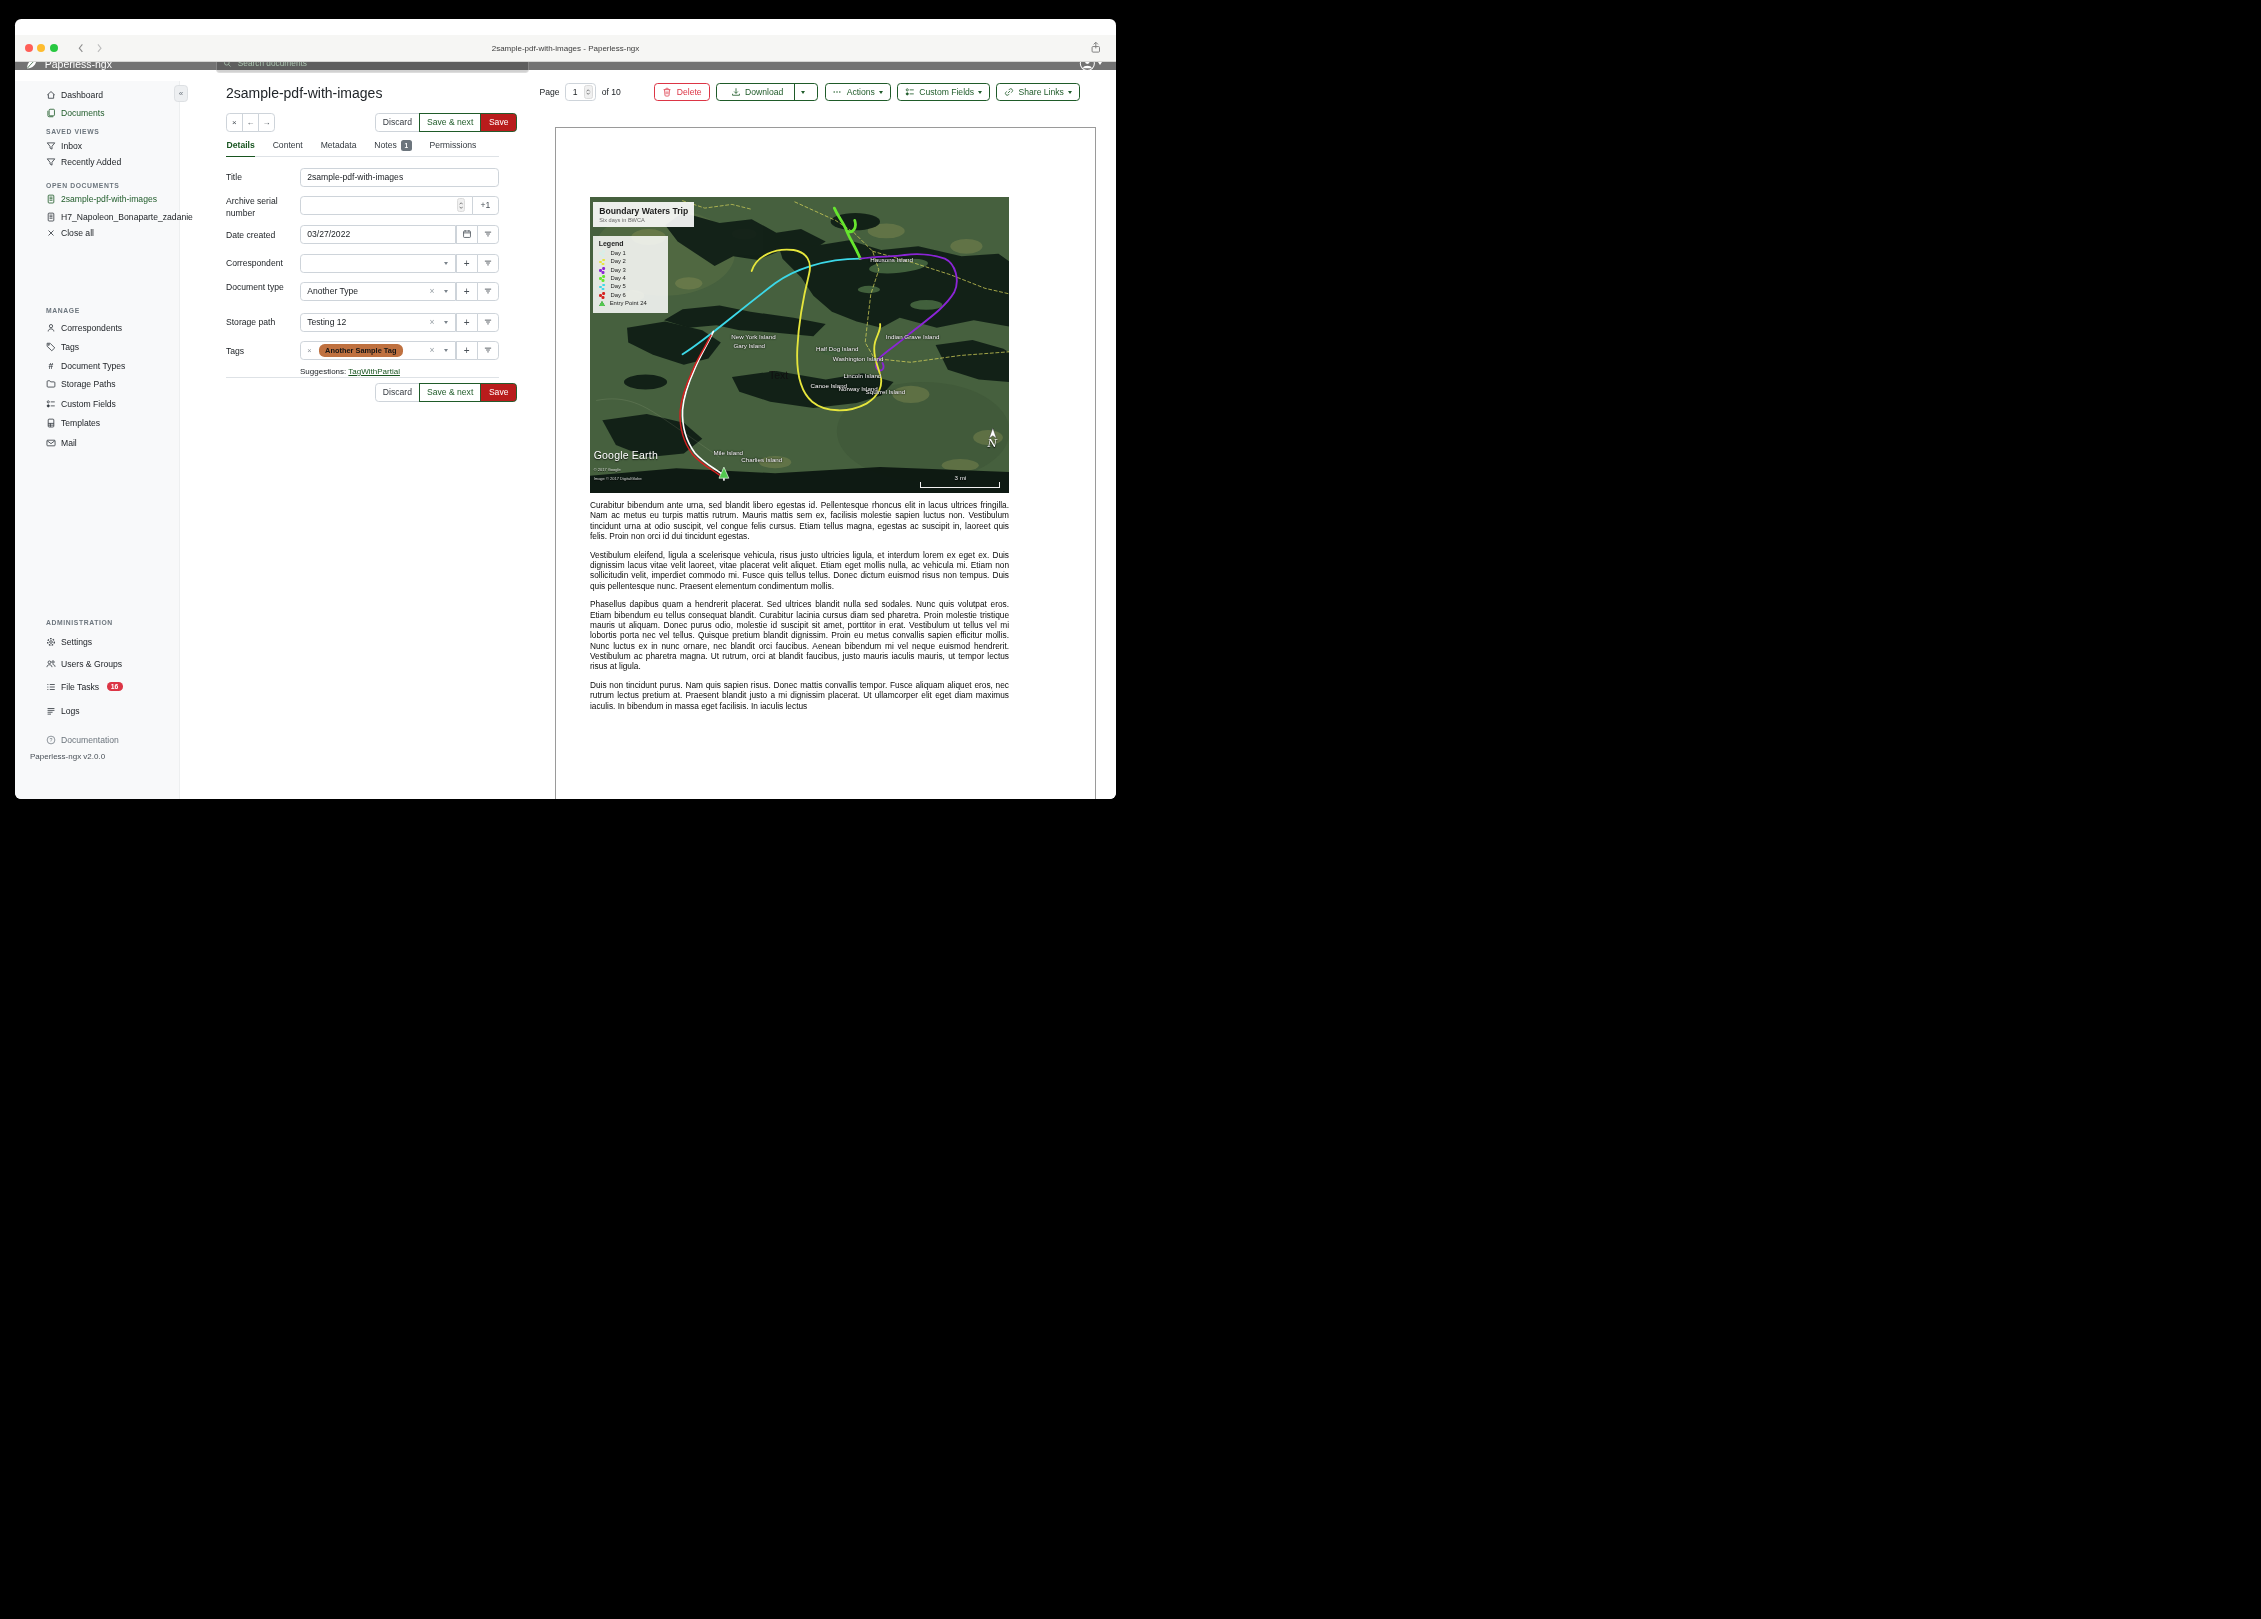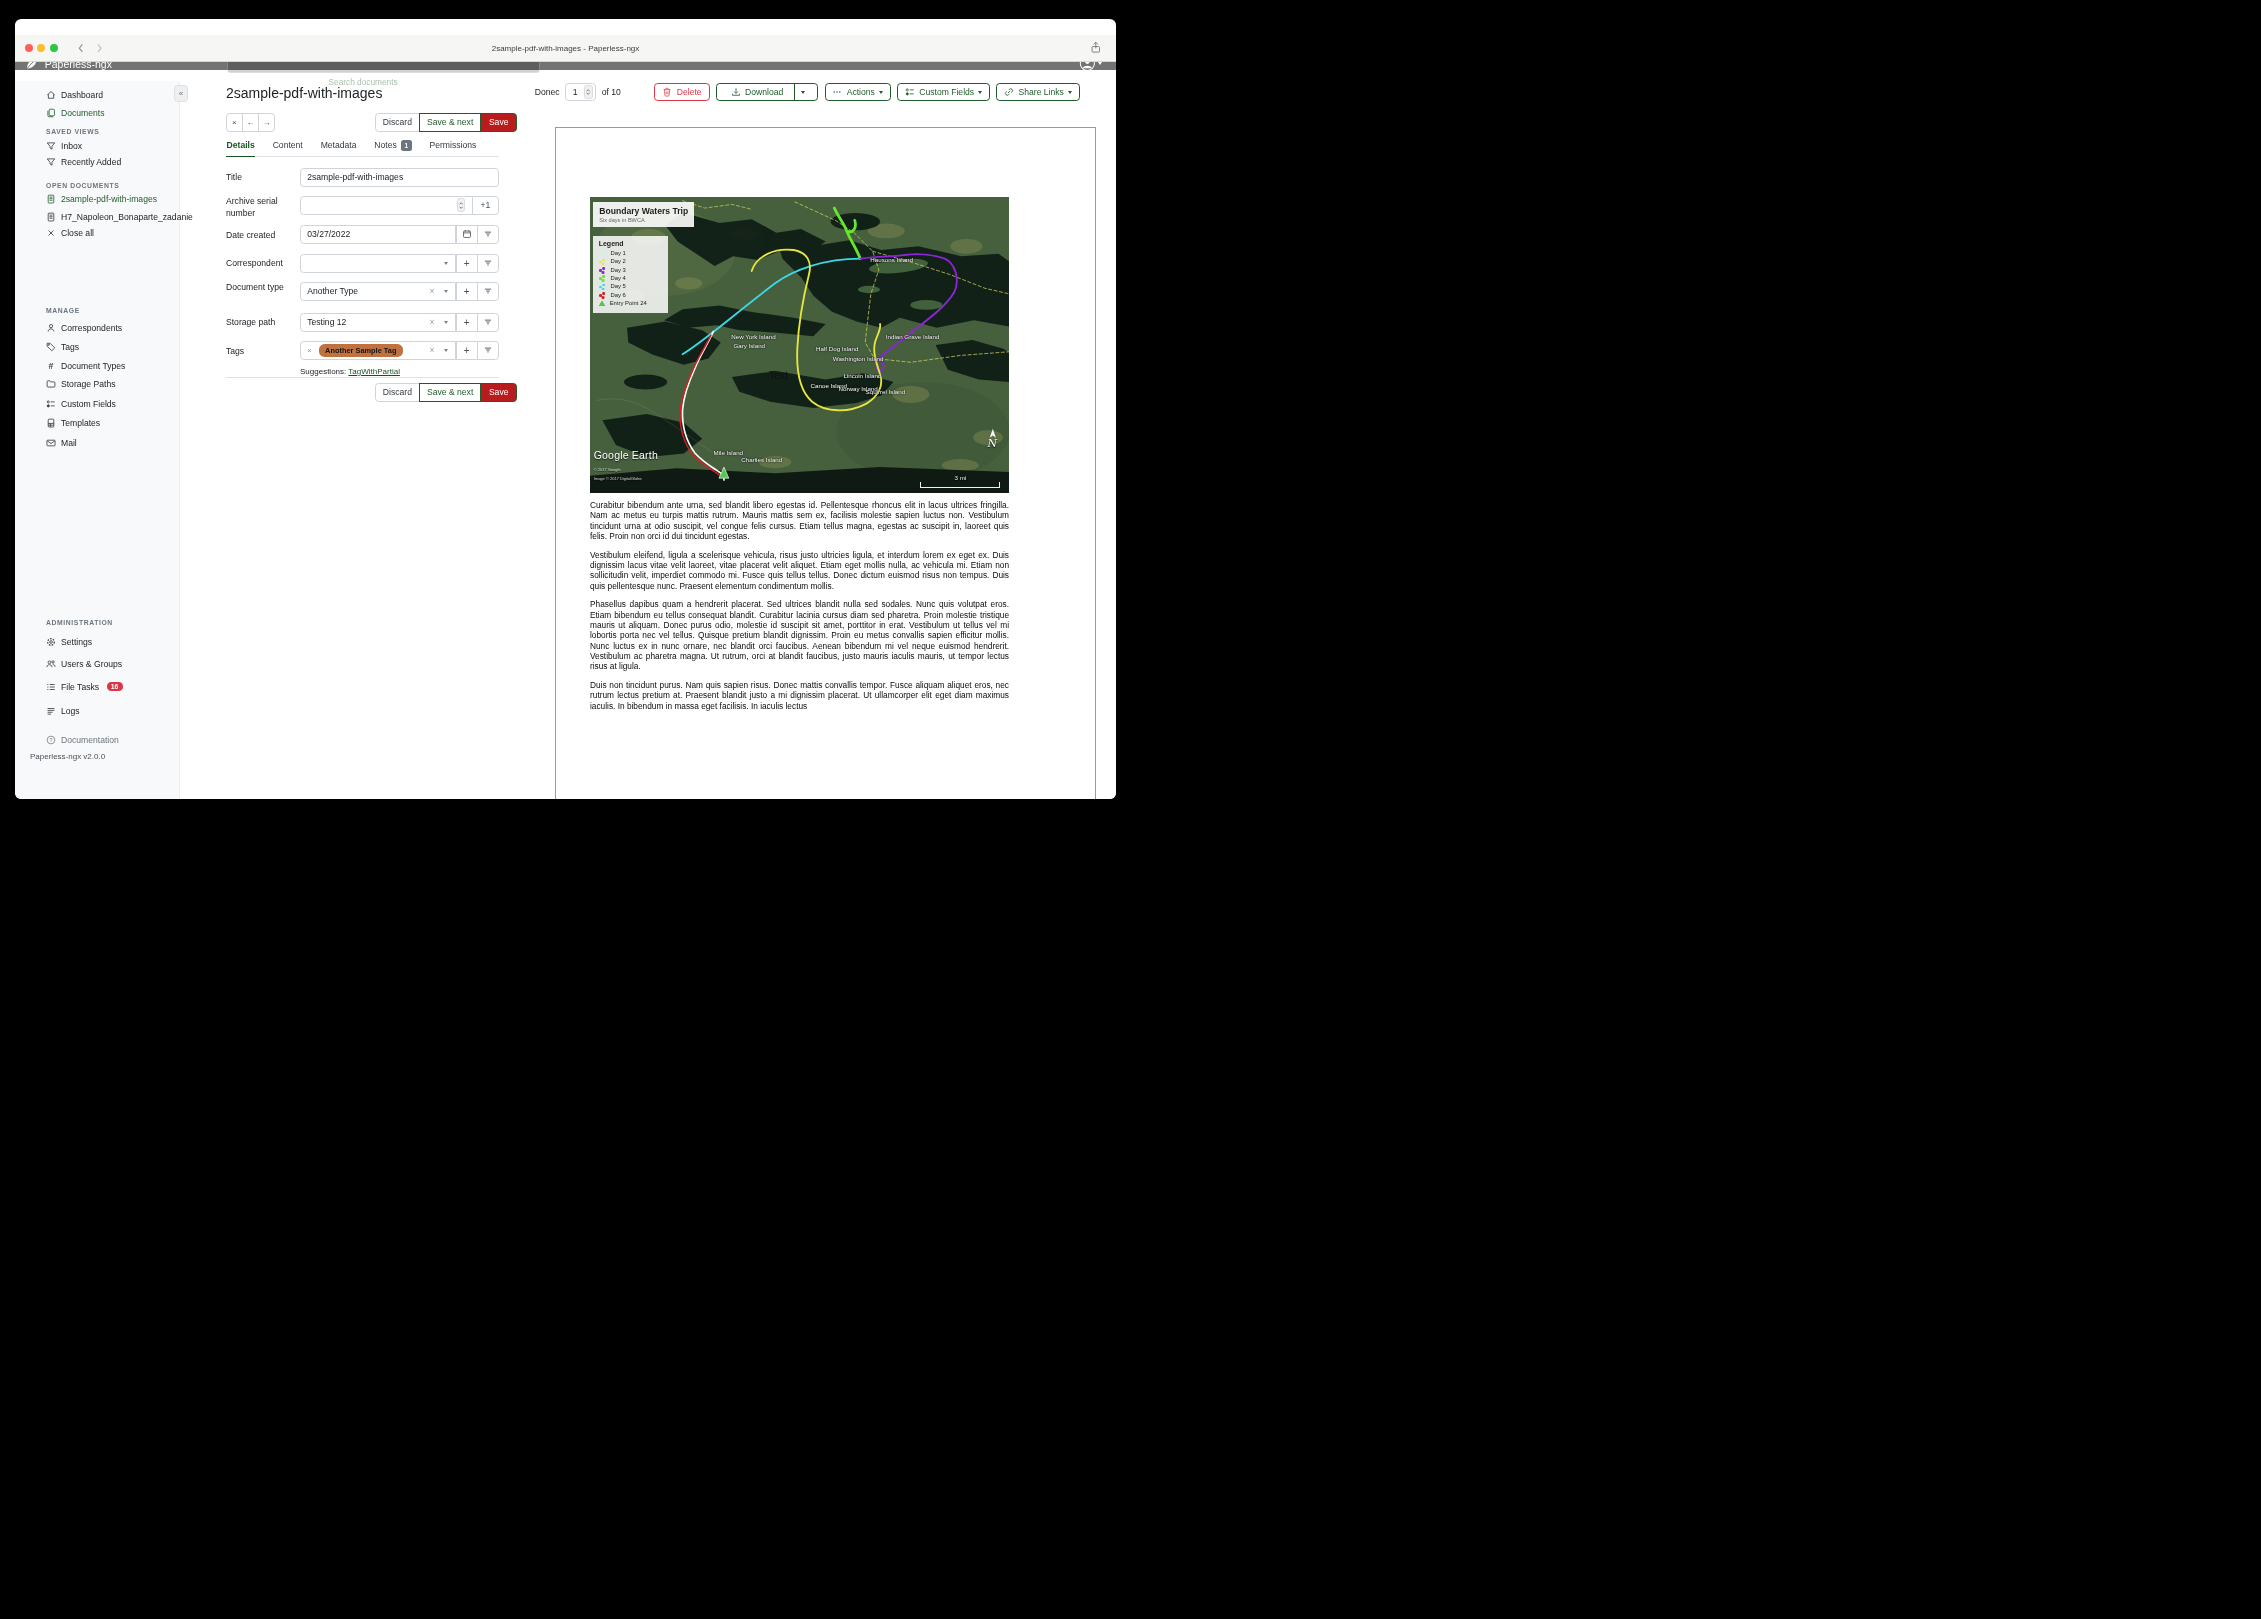--- a/index.html
+++ b/index.html
@@ -14,23 +14,23 @@
   .tl { position:absolute; top:9.3px; width:8px; height:8px; border-radius:50%; }
   .tb-title { position:absolute; left:0; right:0; top:0; height:26.5px; display:flex;
               align-items:center; justify-content:center; font-size:8px; color:#3d3d3d; }
   .chev { position:absolute; top:6.8px; width:12.3px; height:12.3px; color:#8f8f8f; }
   .chev.fwd { color:#bdbdbd; }
   .tb-share { position:absolute; right:13.6px; top:6.2px; width:13.6px; height:13.6px; color:#7a7a7a; }
   
   .appbar { position:absolute; left:0; top:26.5px; right:0; height:24px; background:#737373; z-index:20; }
   .brand { position:absolute; left:10px; top:0; height:36px; display:flex; align-items:center; gap:6.2px;
            color:#fff; font-size:10.5px; }
-  .search { position:absolute; left:212px; top:8.6px; width:313px; height:18.5px;
+  .search { position:absolute; left:201px; top:8.6px; width:313px; height:18.5px;
             background:rgba(0,0,0,.18); border:0.6px solid rgba(255,255,255,.25); border-radius:3.7px;
-            display:flex; align-items:center; gap:22px; padding:0 6.2px; color:#a9c2ad;flex-direction:column; }
+            display:flex; align-items:center; gap:6px; padding:0 6.2px; color:#a9c2ad; }
   .search input { flex:1; background:transparent; border:none; outline:none; color:#dbe8dd; font-size:8.3px; }
   .search input::placeholder { color:#a9c2ad; }
   .avatar { position:absolute; right:13.6px; top:9.3px; display:flex; align-items:center; gap:2.5px; color:#fff; }
   
   .sidebar { position:absolute; left:0; top:62px; width:165px; bottom:0; background:#f8f9fa;
              border-right:0.6px solid #edeff0; z-index:10; }
   .sitem { position:absolute; left:0; width:100%; height:17.3px; display:flex; align-items:center; gap:5px;
            padding-left:31px; font-size:8.6px; color:#212529; cursor:pointer; white-space:nowrap; }
   .sitem .icn { width:10px; height:10px; flex:none; color:#343a40; }
   .sitem.active { color:#1f5b29; font-weight:400; }
@@ -344,21 +344,21 @@
         </svg>
       <span>Documentation</span>
     </div>
     <div class="version" style="top:671px">Paperless-ngx v2.0.0</div>
   </div>
 
   <div class="main">
 
     <div class="toolbar">
       <div class="pagegrp">
-        <span>Donec</span>
+        <span>Page</span>
         <span class="pagebox">
           <span class="pv">1</span>
           <span class="stepper">
             <svg class="s" width="4.3" height="3.1" viewBox="0 0 8 5" fill="none" stroke="#555" stroke-width="1.4">
                 <polyline points="1,4 4,1 7,4"></polyline>
               </svg>
             <svg class="s" width="4.3" height="3.1" viewBox="0 0 8 5" fill="none" stroke="#555" stroke-width="1.4">
                 <polyline points="1,1 4,4 7,1"></polyline>
               </svg>
           </span>

